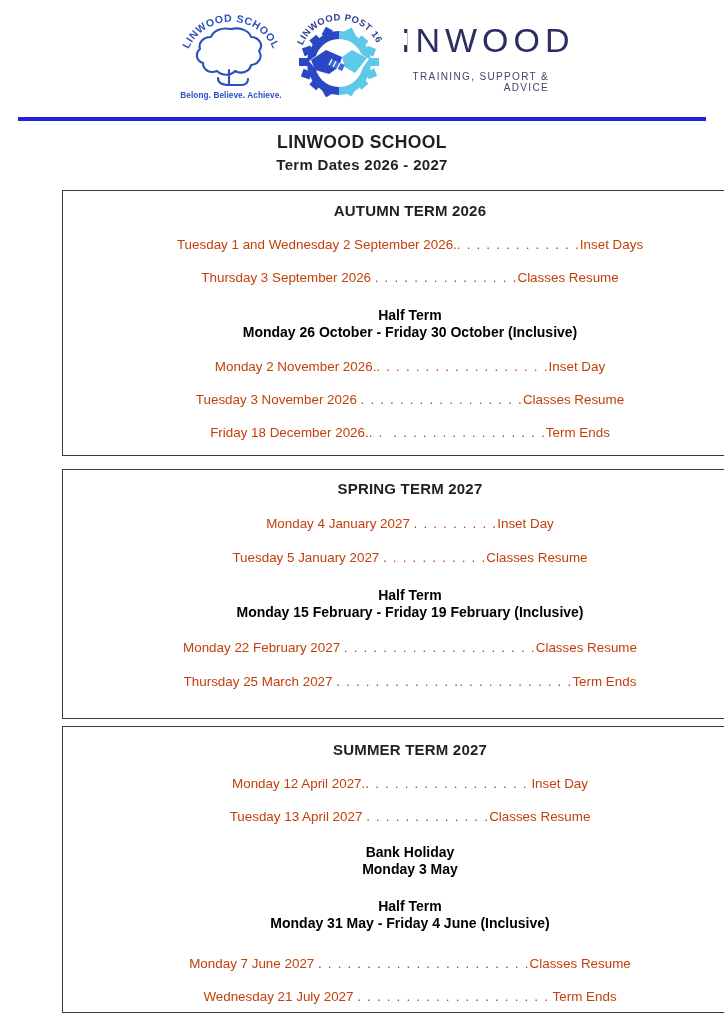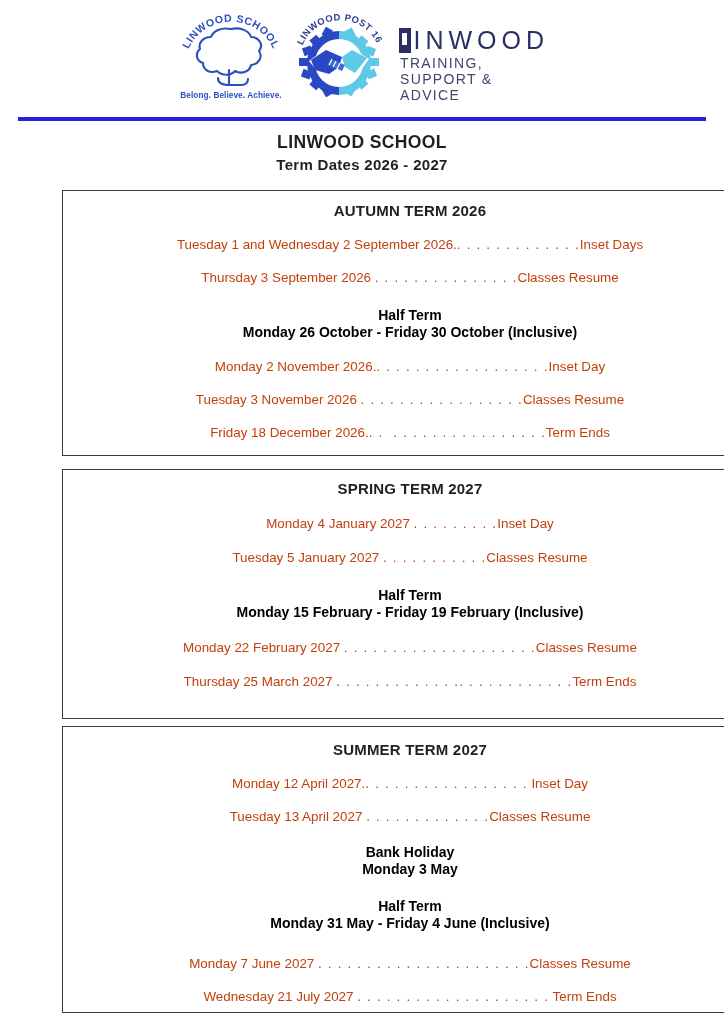--- a/index.html
+++ b/index.html
@@ -93,32 +93,33 @@
     margin-right: 2px;
   }
   .wordmark .wm-block:after {
     content: "";
     position: absolute;
     left: 3px; top: 5px;
     width: 5px; height: 12px;
     background: #ffffff;
   }
   .wordmark .wm-name {
-    font-size: 25px;
+    font-size: 34px;
     letter-spacing: 5px;
     color: #2b2e63;
     font-family: "Liberation Sans", sans-serif;
     line-height: 26px;
   }
   .wordmark .wm-sub {
-    font-size: 14px;
+    font-size: 10px;
     letter-spacing: 1.35px;
     color: #41456f;
-    margin-top: 2px;
+    margin-top: 18px;
     margin-left: 1px;
+    text-align: right;
   }
 
   
   .blue-rule {
     position: absolute;
     left: 18px;
     top: 117px;
     width: 688px;
     height: 4px;
     background: #2222dd;

